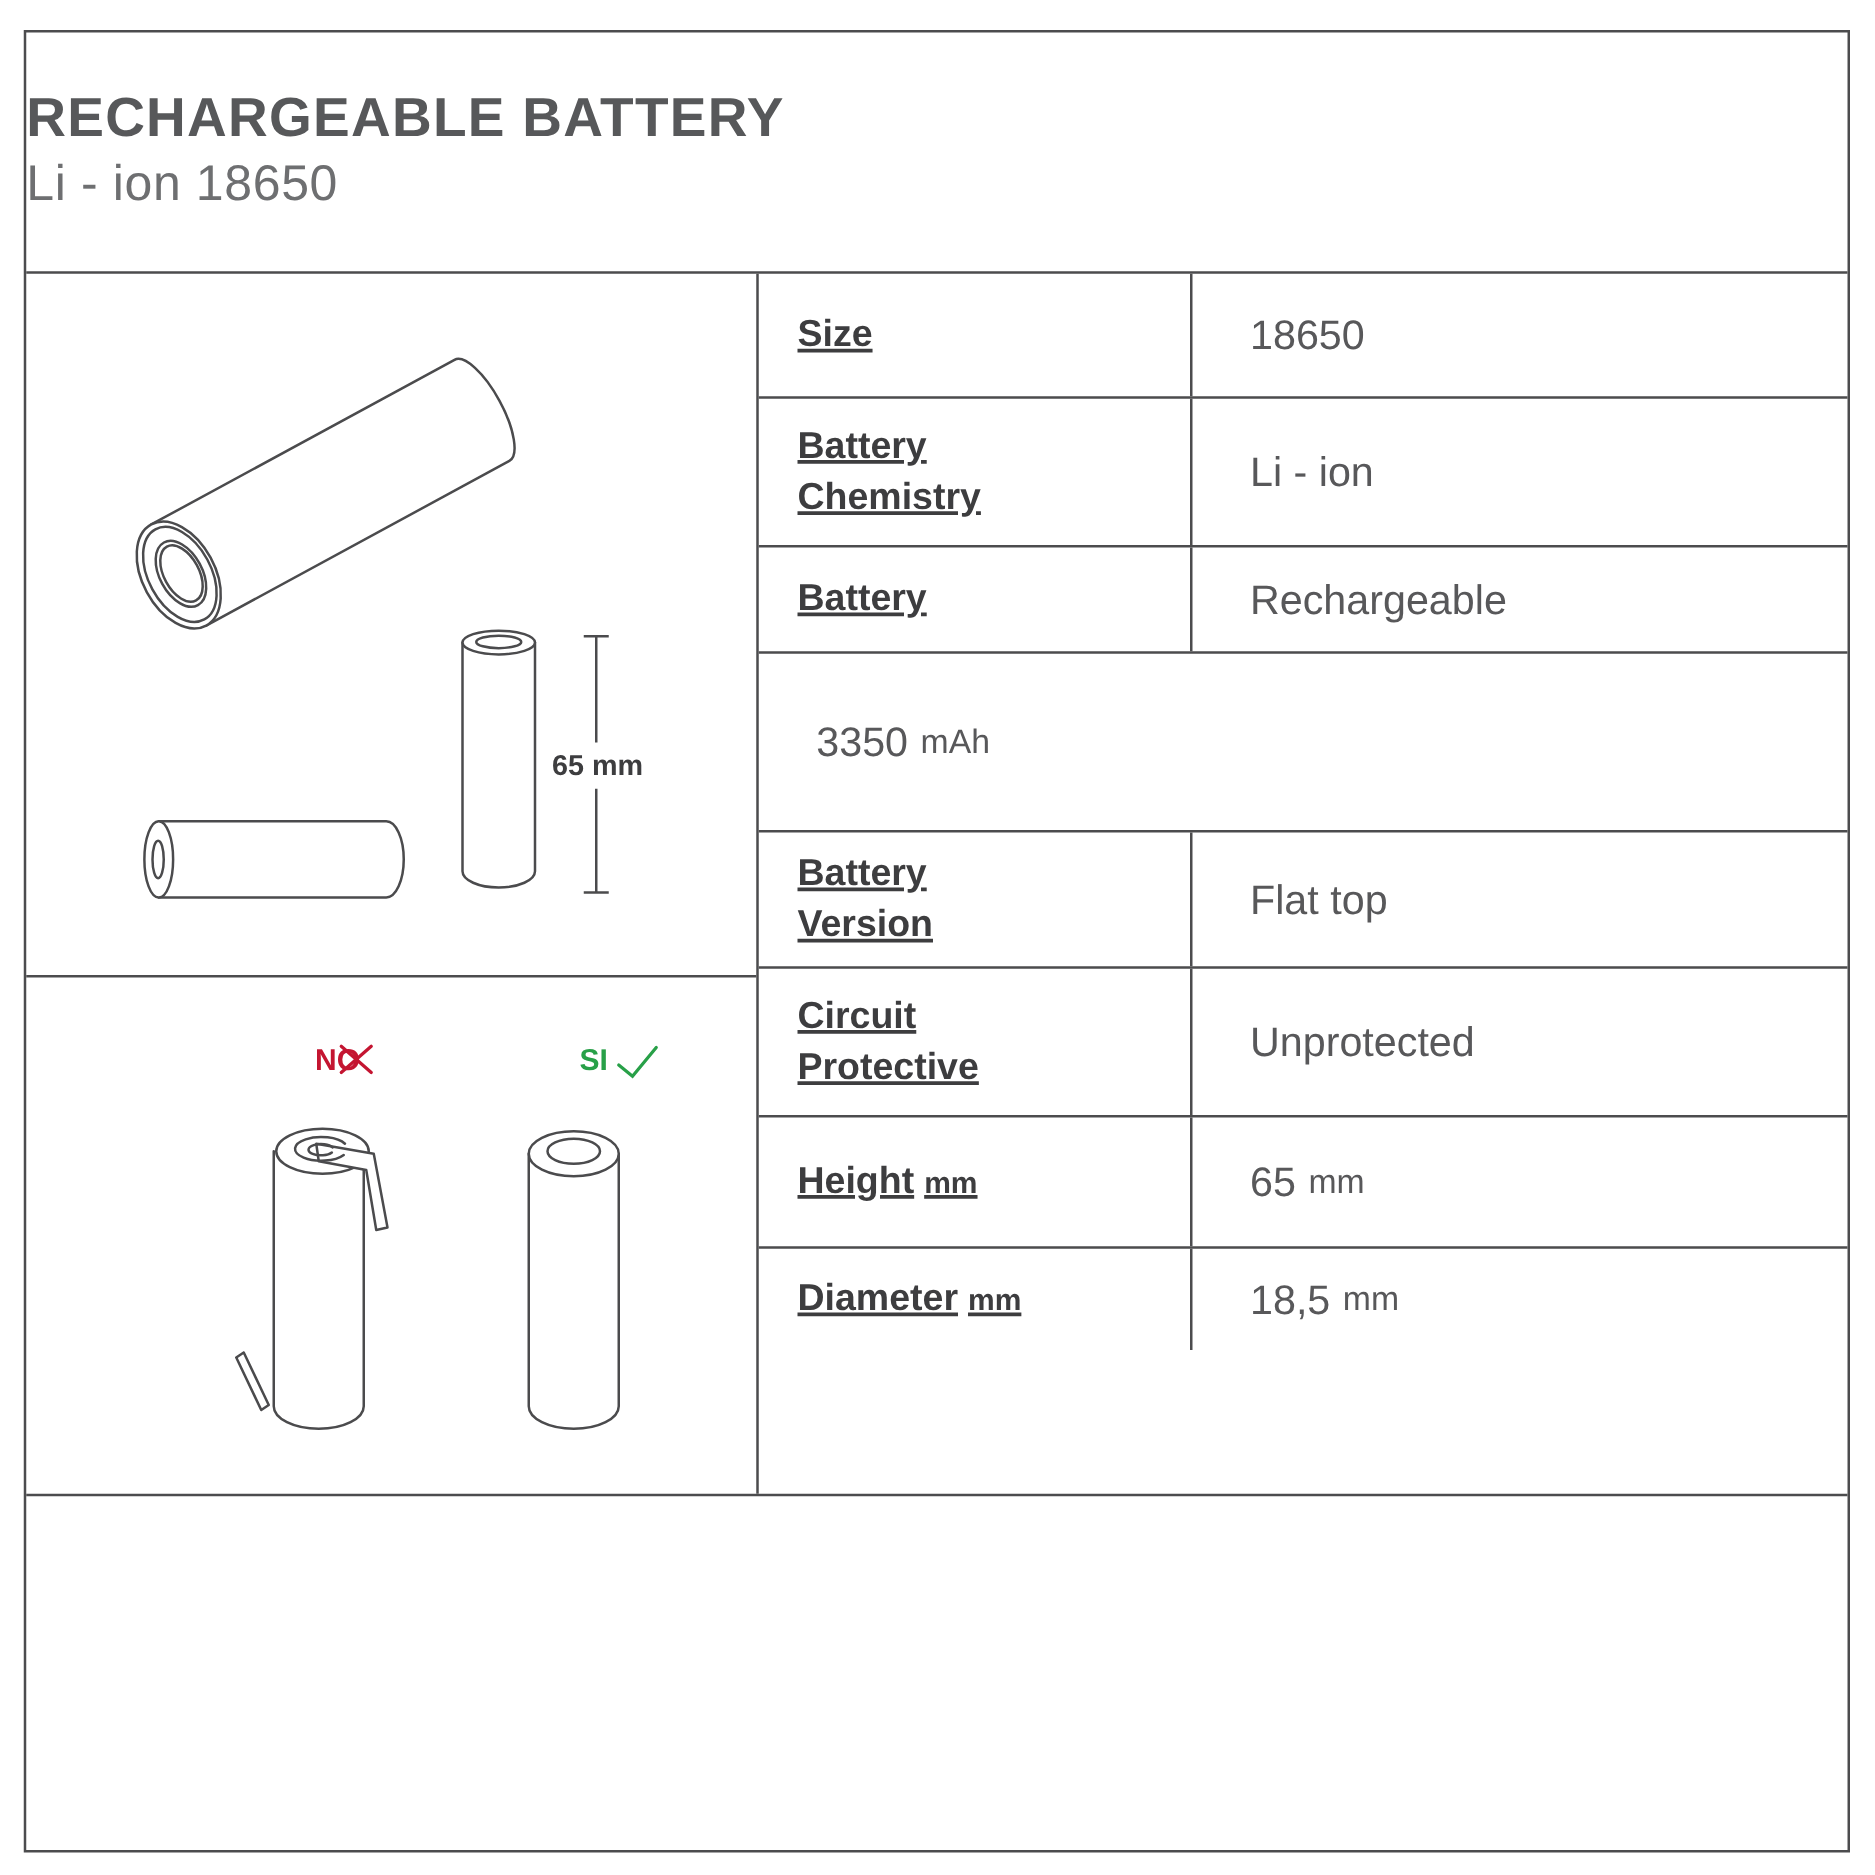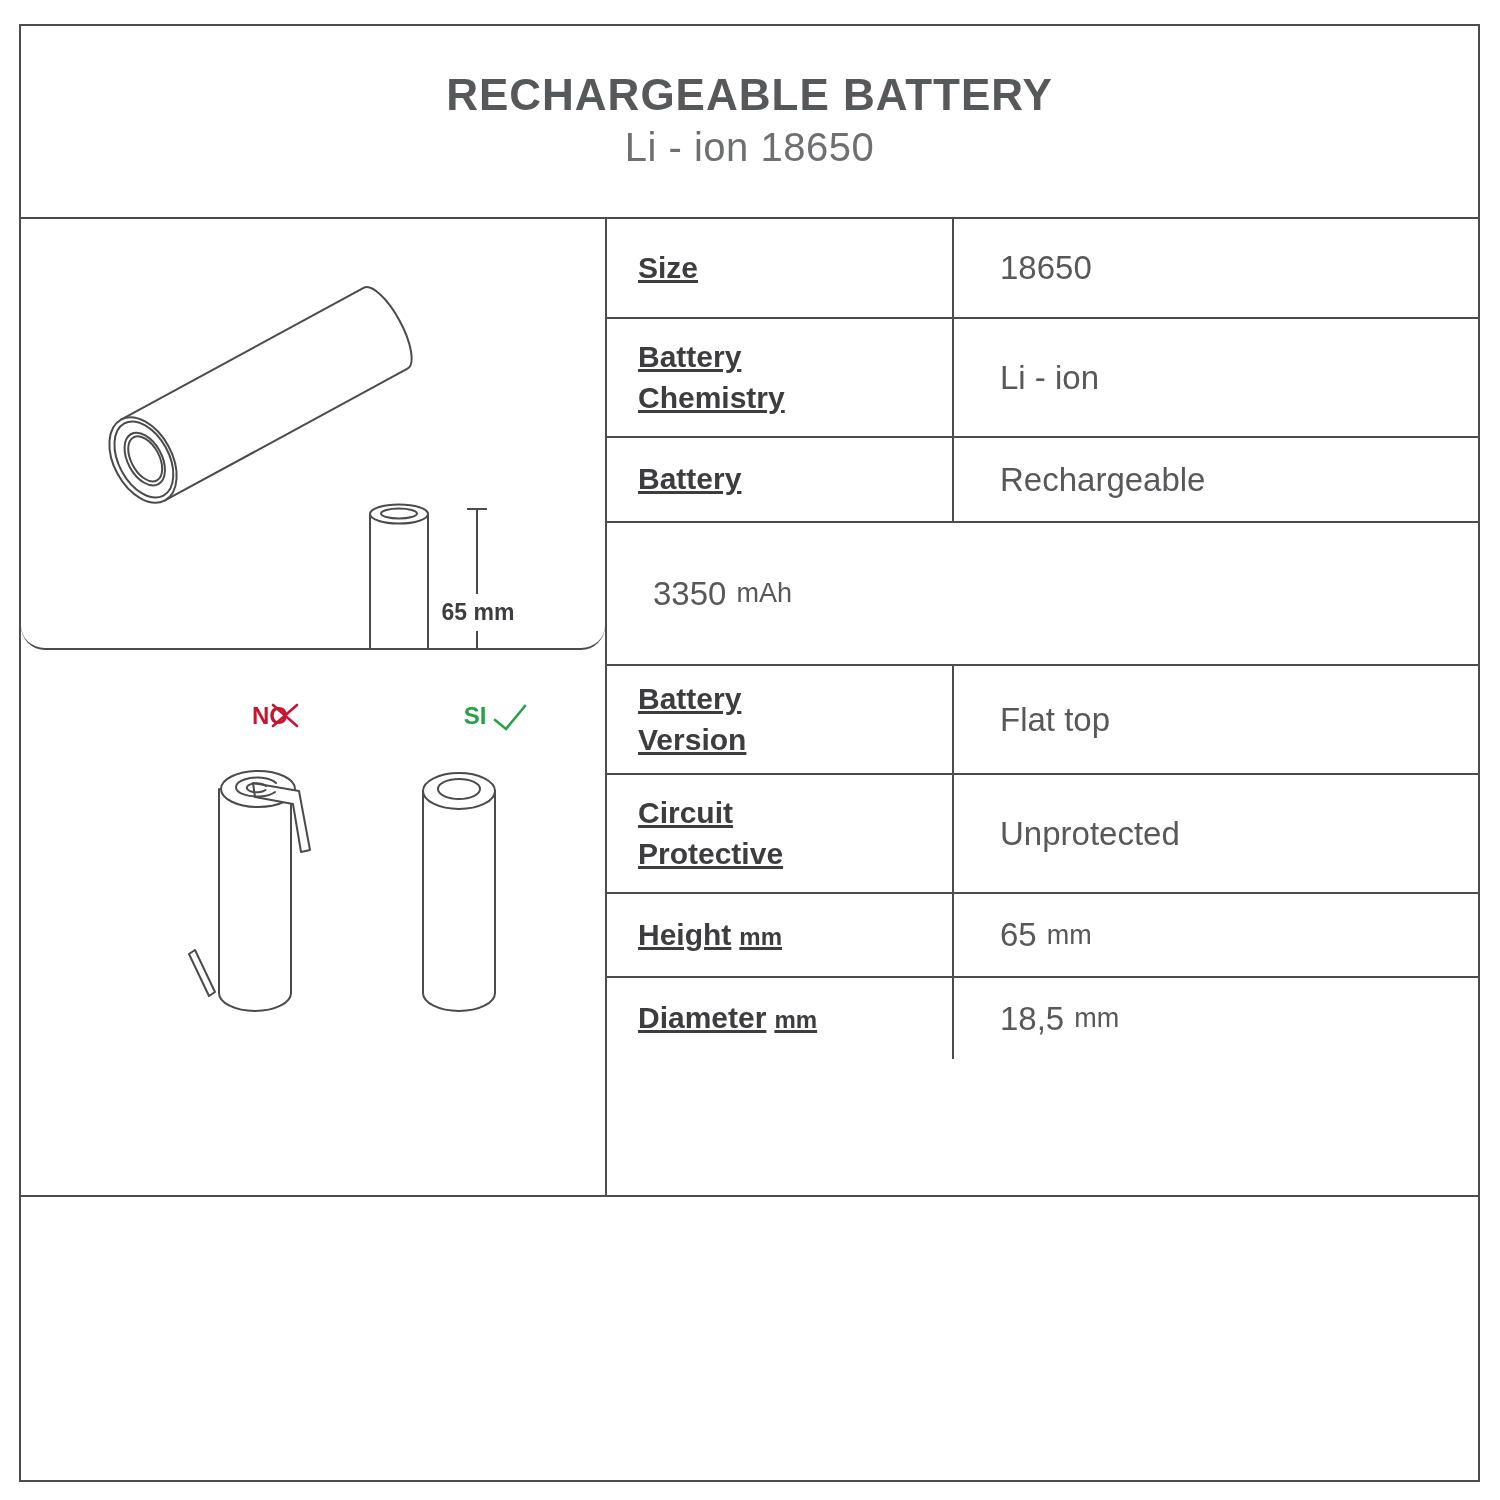--- a/index.html
+++ b/index.html
@@ -4,26 +4,26 @@
 <style>
   :root{
     --line:#4c4c4e; --title:#57585a; --subtitle:#6e6f71; --label:#3d3d3f;
     --value:#58585a; --artwork-stroke:#4b4b4d; --no-red:#c41531; --si-green:#28a048;
   }
   *{margin:0;padding:0;box-sizing:border-box}
   html,body{width:1500px;height:1500px;background:#fff;
     font-family:"Liberation Sans","DejaVu Sans",sans-serif;}
   .sheet{position:absolute;left:19px;top:24px;width:1461px;height:1458px;
     border:2px solid var(--line);background:#fff;display:flex;flex-direction:column;}
-  .header{height:193px;border-bottom:2px solid var(--line);text-align:center;padding-top:44px;}
+  .header{height:193px;border-bottom:2px solid var(--line);text-align:left;padding-top:44px;}
   .title{font-size:44px;font-weight:bold;color:var(--title);letter-spacing:1px;line-height:1.12;}
   .subtitle{font-size:40px;color:var(--subtitle);margin-top:6px;letter-spacing:0.5px;}
   .content{display:flex;height:978px;border-bottom:2px solid var(--line);}
   .left{width:586px;border-right:2px solid var(--line);display:flex;flex-direction:column;}
-  .panel-top{height:431px;border-bottom:2px solid var(--line);overflow:hidden;border-radius:24px;}
+  .panel-top{height:563px;border-bottom:2px solid var(--line);overflow:hidden;}
   .panel-bottom{flex:1;overflow:hidden;margin-left:34px;}
   .spec-table{flex:1;display:flex;flex-direction:column;}
   .row{display:flex;border-bottom:2px solid var(--line);}
   .row:last-child{border-bottom:none;}
   .cell-label{width:347px;border-right:2px solid var(--line);display:flex;align-items:center;
     padding-left:31px;}
   .cell-value{flex:1;display:flex;align-items:center;padding-left:46px;}
   .lbl{font-size:30px;font-weight:bold;color:var(--label);line-height:1.35;text-decoration:underline;}
   .lu{font-size:24px;font-weight:bold;margin-left:8px;}
   .lu:empty{display:none}
@@ -164,21 +164,21 @@
 
       <div class="row" style="height:119px">
         <div class="cell-label">
           <div class="lbl"><span>Circuit</span><div class="l2">Protective</div></div>
         </div>
         <div class="cell-value">
           <span class="val">Unprotected</span>
         </div>
       </div>
 
-      <div class="row" style="height:84px">
+      <div class="row" style="height:105px">
         <div class="cell-label">
           <div class="lbl"><span>Height</span><span class="lu">mm</span></div>
         </div>
         <div class="cell-value">
           <span class="val">65</span>
             <span class="val vu">mm</span>
         </div>
       </div>
 
       <div class="row" style="height:81px">

